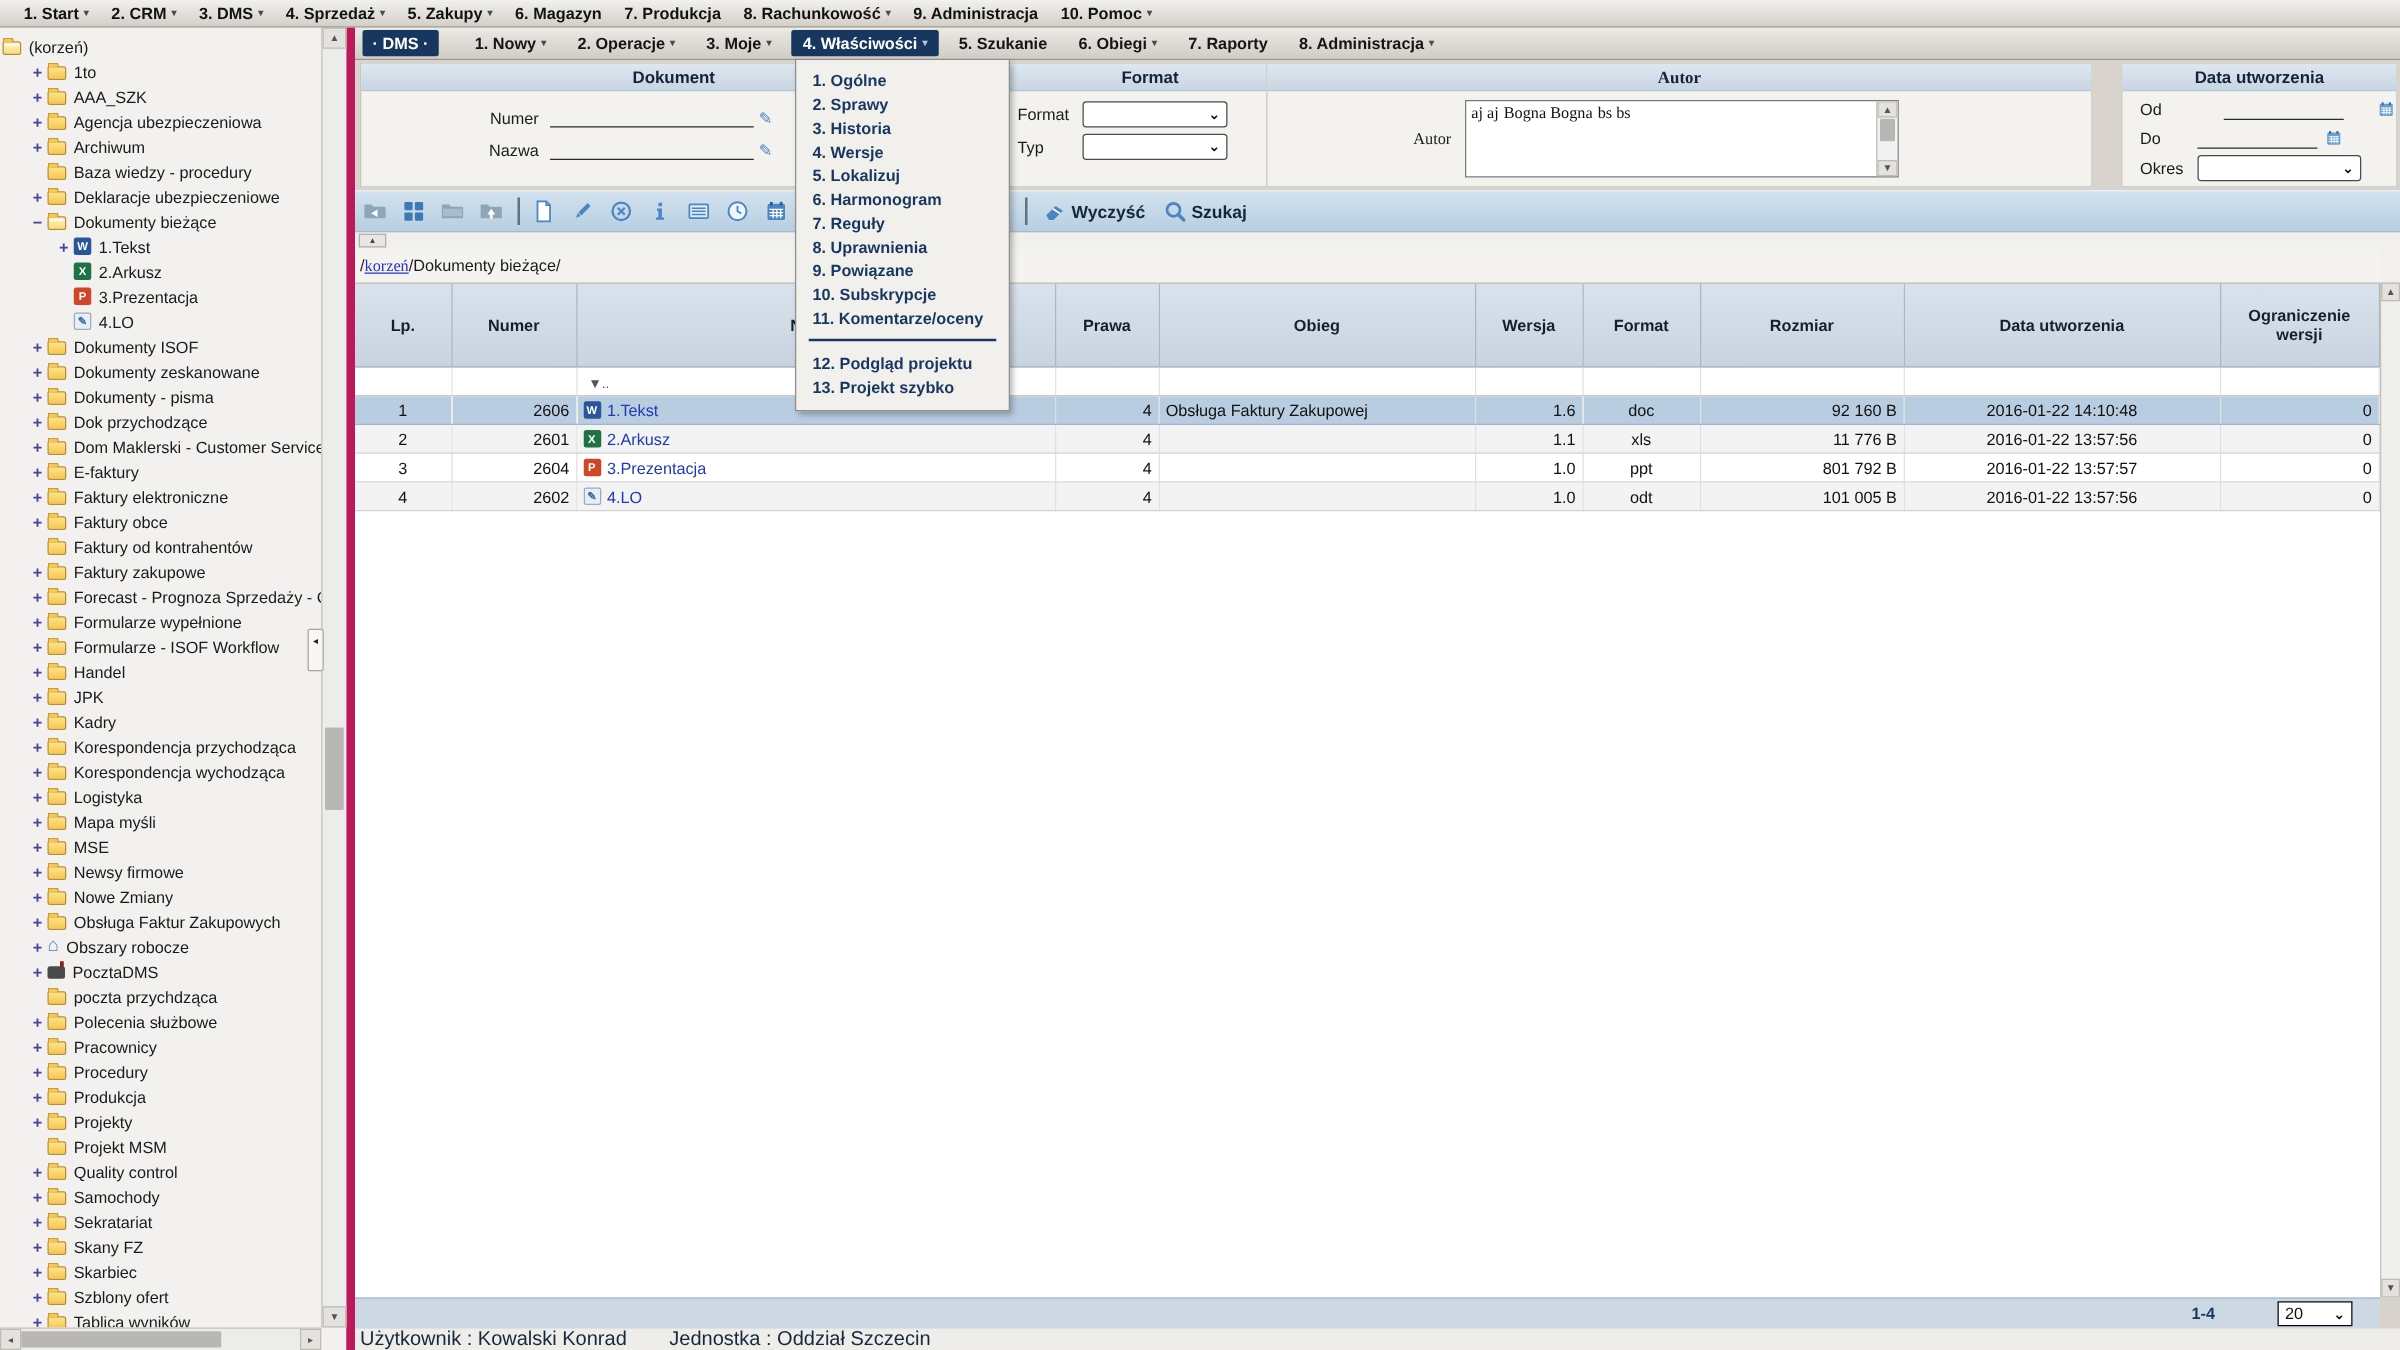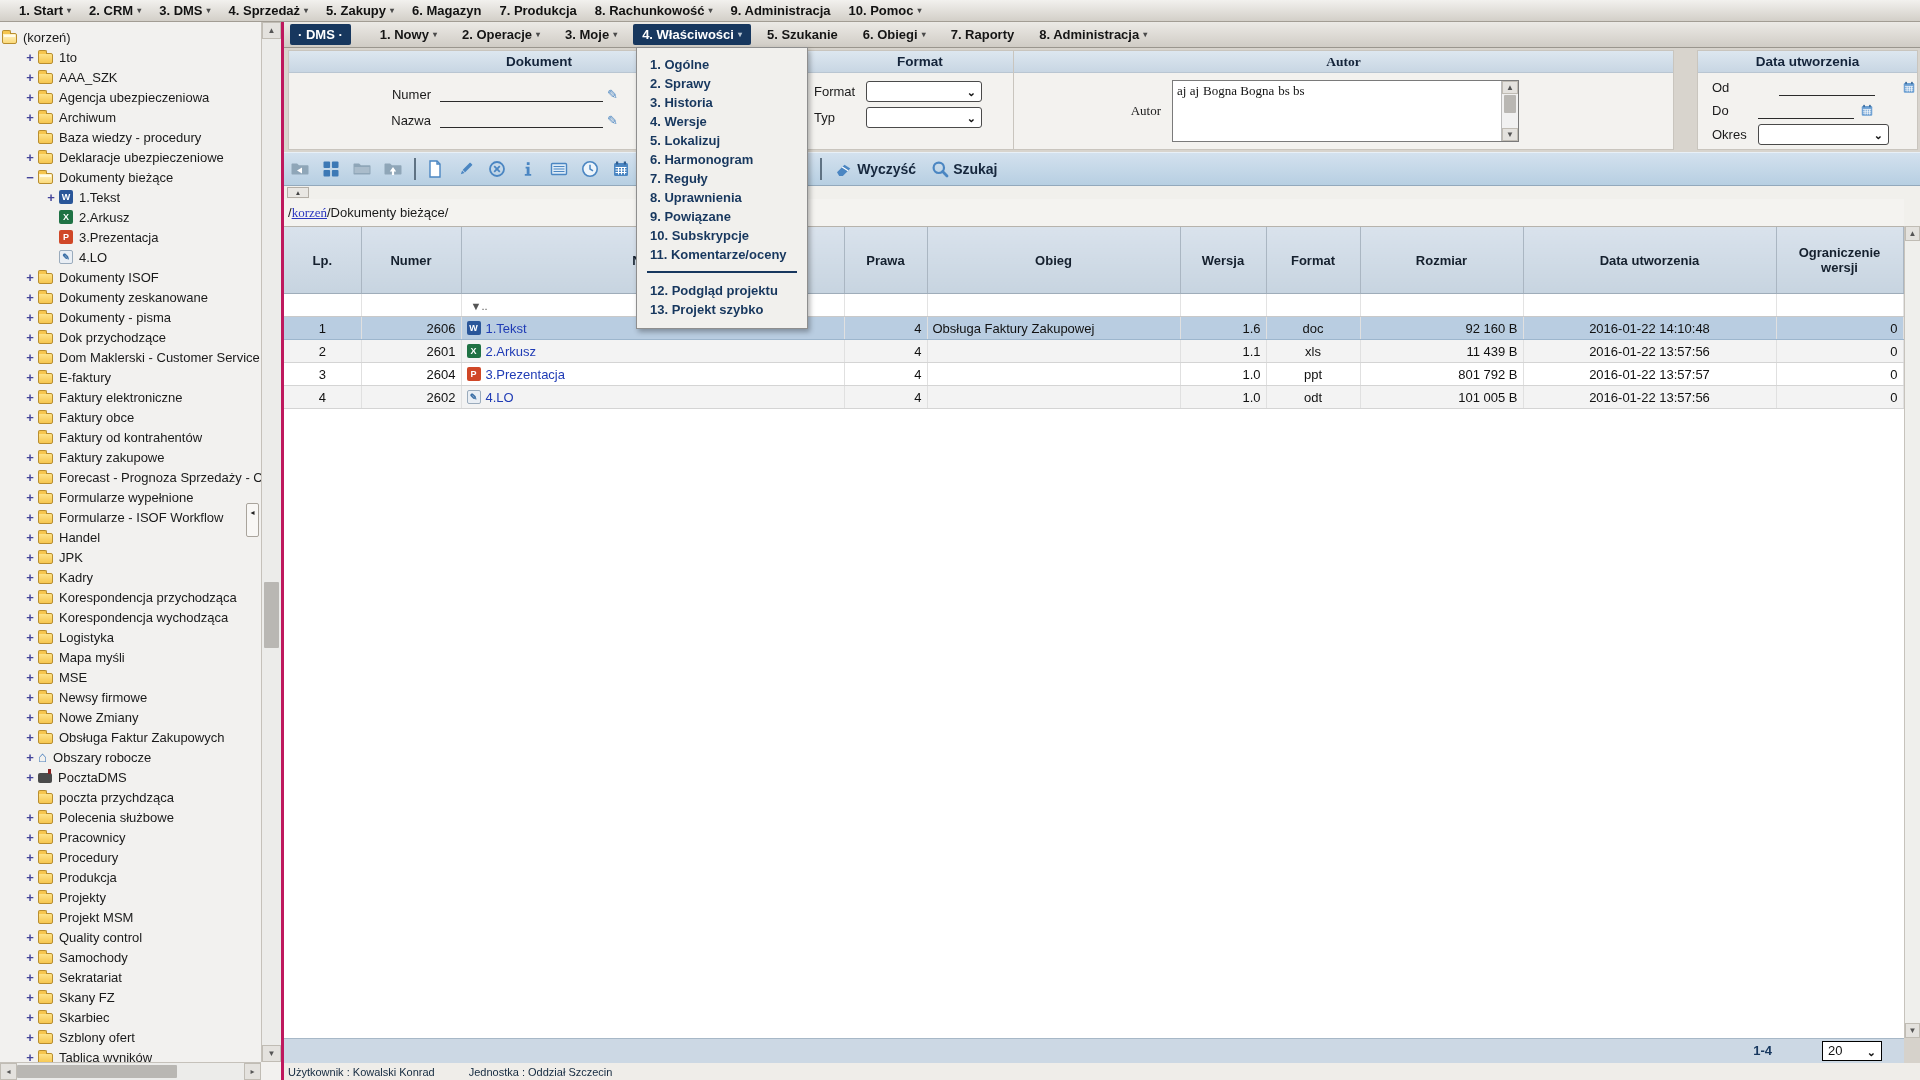--- a/index.html
+++ b/index.html
@@ -7,21 +7,21 @@
         font-family:"Liberation Sans",sans-serif;color:#111;}
   
   .topbar{position:absolute;top:0;left:0;width:100%;height:22px;box-sizing:border-box;
           background:linear-gradient(#f2f1ee,#d3cfc8);border-bottom:1px solid #a29d94;
           display:flex;align-items:center;padding-left:10px;z-index:6;}
   .tm-item{display:flex;align-items:center;height:100%;padding:0 9px;font-size:13px;font-weight:700;color:#121212;cursor:default;}
   .caret{font-size:8px;color:#4a4a4a;margin-left:4px;line-height:1;}
   .apps-btn{position:absolute;right:6px;top:2px;font-size:15px;line-height:17px;color:#222;}
   
   .sidebar{position:absolute;left:0;top:22px;width:284px;bottom:0;background:#f2f1ef;
-           border-right:3px solid #be185d;box-sizing:border-box;}
+           border-right:7px solid #be185d;box-sizing:border-box;}
   .tree{position:absolute;left:0;top:0;right:20px;bottom:18px;overflow:hidden;padding-top:5px;}
   .tree-row{display:flex;align-items:center;height:20px;font-size:13px;color:#1a1a1a;white-space:nowrap;}
   .exp{width:16px;text-align:center;font-weight:700;color:#44449a;font-size:13px;flex:none;}
   .tic{flex:none;margin-right:6px;}
   .ic-folder{width:15px;height:11px;background:linear-gradient(#fee389,#f6c64f);border:1px solid #b98e2f;
              border-radius:1px 2px 2px 2px;position:relative;box-sizing:border-box;margin-top:2px;}
   .ic-folder::before{content:"";position:absolute;top:-4px;left:-1px;width:7px;height:3px;
              background:#f6c64f;border:1px solid #b98e2f;border-bottom:none;border-radius:2px 2px 0 0;}
   .ic-folder.open{background:linear-gradient(#fff3c8,#fbda7a);}
   .ic-folder.open::after{content:"";position:absolute;left:1px;top:1px;right:1px;height:2px;background:#fffbe8;}
@@ -107,21 +107,21 @@
   tr.alt td{background:#f3f3f3;}
   .cr{text-align:right;} .cc{text-align:center;}
   .namecell{display:flex;align-items:center;gap:5px;}
   .doclink{color:#1f3bb5;text-decoration:none;}
   .tv{position:absolute;right:0;top:204px;bottom:42px;width:16px;background:#efefec;border-left:1px solid #c7c3bc;box-sizing:border-box;}
   
   .pagbar{position:absolute;left:0;right:16px;bottom:17px;height:25px;background:#ccd8e4;border-top:1px solid #a7b8c7;box-sizing:border-box;}
   .pag-range{position:absolute;right:132px;top:4px;font-weight:700;font-size:13px;color:#17375e;}
   .psel{position:absolute;right:22px;top:2px;width:60px;height:20px;background:#fff;border:1px solid #000000;
         font-size:13px;line-height:18px;padding-left:5px;box-sizing:border-box;}
-  .statusbar{position:absolute;left:0;right:0;bottom:0;height:17px;background:#efede9;font-size:11px;color:#13293f;
+  .statusbar{position:absolute;left:0;right:0;bottom:0;height:17px;background:#efede9;font-size:16px;color:#13293f;
         display:flex;align-items:center;padding-left:4px;gap:34px;box-sizing:border-box;}
   .corner{position:absolute;right:0;bottom:17px;width:16px;height:25px;background:#d6d2cb;}
   
   .propmenu{position:absolute;top:47px;left:620px;width:172px;background:#f1f0ed;border:1px solid #8e8e8e;
         box-shadow:2px 3px 5px rgba(0,0,0,.3);z-index:40;padding:7px 0 9px;box-sizing:border-box;}
   .pm-item{height:19px;line-height:19px;padding-left:13px;font-size:13px;font-weight:700;color:#17375e;white-space:nowrap;}
   .pm-sep{border-top:2px solid #17375e;margin:7px 10px 8px;}
 </style>
 </head>
 <body>
@@ -733,21 +733,21 @@
               <td>
                 <span class="namecell">
                   <span class="dic dic-excel">X</span>
                   <a class="doclink">2.Arkusz</a>
                 </span>
               </td>
               <td class="cr">4</td>
               <td></td>
               <td class="cr">1.1</td>
               <td class="cc">xls</td>
-              <td class="cr">11 439 B</td>
+              <td class="cr">11 776 B</td>
               <td class="cc">2016-01-22 13:57:56</td>
               <td class="cr">0</td>
             </tr>
             <tr>
               <td class="cc">3</td>
               <td class="cr">2604</td>
               <td>
                 <span class="namecell">
                   <span class="dic dic-ppt">P</span>
                   <a class="doclink">3.Prezentacja</a>

